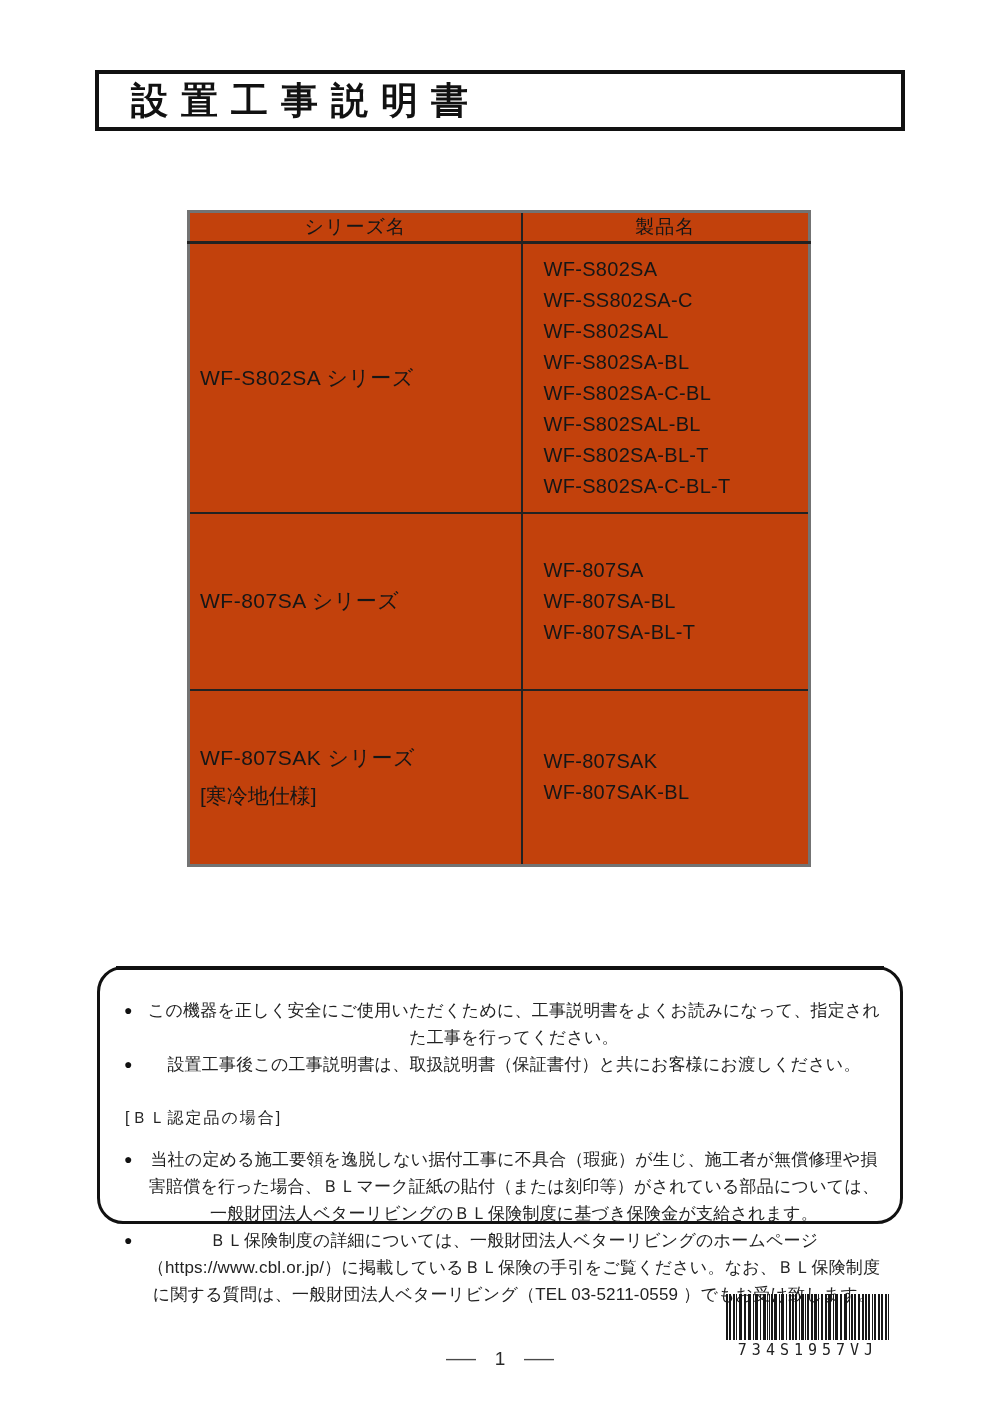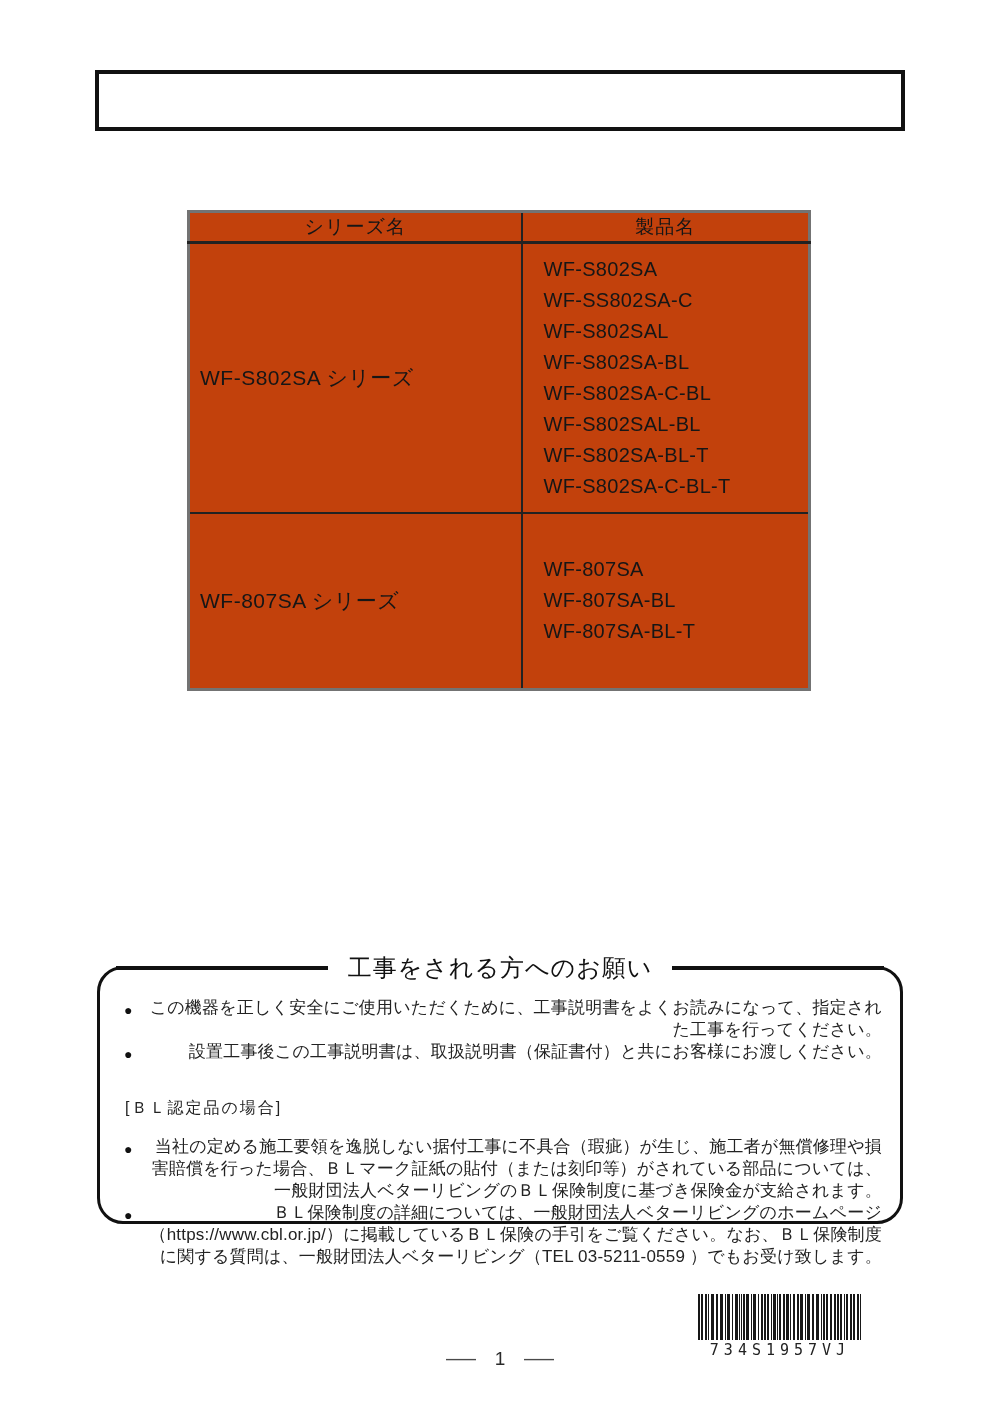--- a/index.html
+++ b/index.html
@@ -63,29 +63,29 @@
   }
   .legend-line { flex:1; height:4px; background:#111; }
   .notice-title {
     padding:0 20px; font-size:24px; letter-spacing:1px; background:#fff;
     white-space:nowrap; color:#111;
   }
   .notice-body { padding:28px 18px 0 24px; }
   .bullet-row { display:flex; align-items:flex-start; }
   .bullet-row .marker { flex:none; width:22px; font-size:14px; line-height:27px; color:#111; }
   .bullet-row .btext {
-    flex:1; font-size:17px; line-height:22px; letter-spacing:0.2px;
-    color:#222; text-align:right;
+    flex:1; font-size:17px; line-height:27px; letter-spacing:0.2px;
+    color:#222; text-align:center;
   }
   .bl-heading {
     margin:26px 0 15px 1px; font-size:16px; line-height:27px; letter-spacing:2px; color:#222;
   }
 
   
-  .barcode-wrap { position:absolute; left:694px; top:1294px; width:172px; text-align:center; }
+  .barcode-wrap { position:absolute; left:722px; top:1294px; width:172px; text-align:center; }
   .barcode-bars {
     height:46px; display:flex; align-items:stretch; justify-content:center; overflow:hidden;
   }
   .barcode-bars span { display:block; background:#171717; height:100%; flex:none; }
   .barcode-text {
     margin-top:1px; font-family:"DejaVu Sans Mono","Liberation Mono",monospace;
     font-size:15px; letter-spacing:5px; color:#222; white-space:nowrap;
   }
 
   
@@ -95,20 +95,21 @@
   }
   .footer .dash { color:#4a4a4a; font-size:20px; transform:scaleX(1.5); }
   .footer .pnum { color:#2a2a2a; font-size:19px; }
 </style>
 </head>
 <body>
 
 <div class="page">
 
   <header class="title-box">
+    <h1 class="doc-title">設置工事説明書</h1>
   </header>
 
 
   <table class="product-table">
     <colgroup>
         <col class="col-series">
         <col class="col-product">
       </colgroup>
     <thead>
       <tr>
@@ -139,27 +140,38 @@
           <div class="series-name">WF-807SA シリーズ</div>
         </td>
         <td class="products-cell">
           <div>
               <div class="product-line">WF-807SA</div>
               <div class="product-line">WF-807SA-BL</div>
               <div class="product-line">WF-807SA-BL-T</div>
             </div>
         </td>
       </tr>
+      <tr class="row-3">
+        <td class="series-cell">
+          <div class="series-name">WF-807SAK シリーズ</div>
+          <div class="series-note">[寒冷地仕様]</div>
+        </td>
+        <td class="products-cell">
+          <div>
+              <div class="product-line">WF-807SAK</div>
+              <div class="product-line">WF-807SAK-BL</div>
+            </div>
+        </td>
+      </tr>
     </tbody>
   </table>
 
   <section class="notice-box">
     <div class="notice-legend">
       <span class="legend-line"></span>
-      <span class="notice-title">工事をされる方へのお願い</span>
       <span class="legend-line"></span>
     </div>
     <div class="notice-body">
       <div>
           <div class="bullet-row">
             <span class="marker">●</span>
             <span class="btext">この機器を正しく安全にご使用いただくために、工事説明書をよくお読みになって、指定された工事を行ってください。</span>
           </div>
           <div class="bullet-row">
             <span class="marker">●</span>

